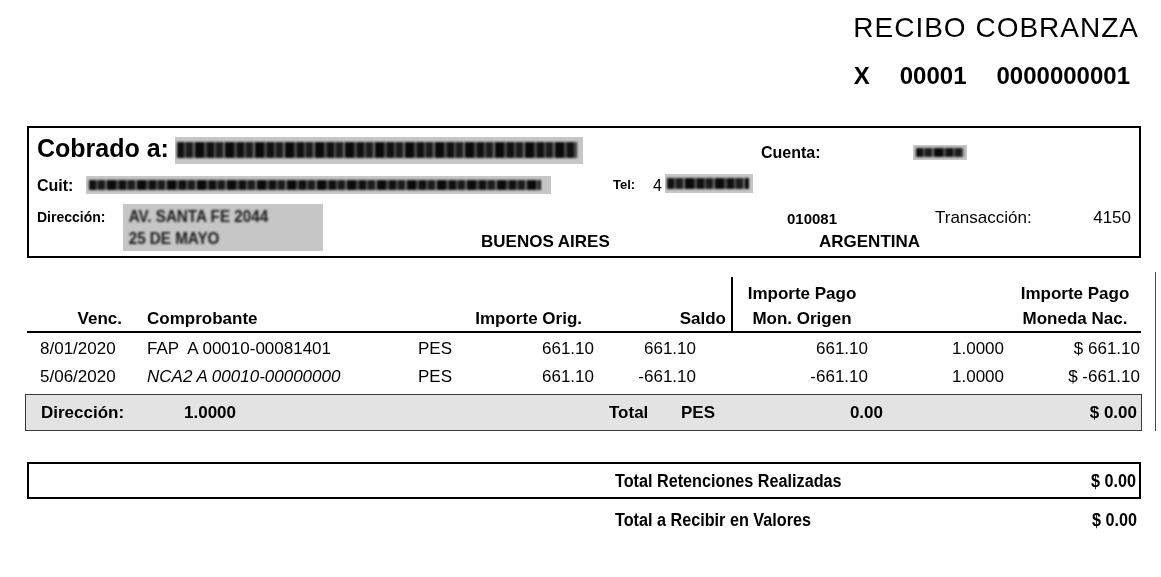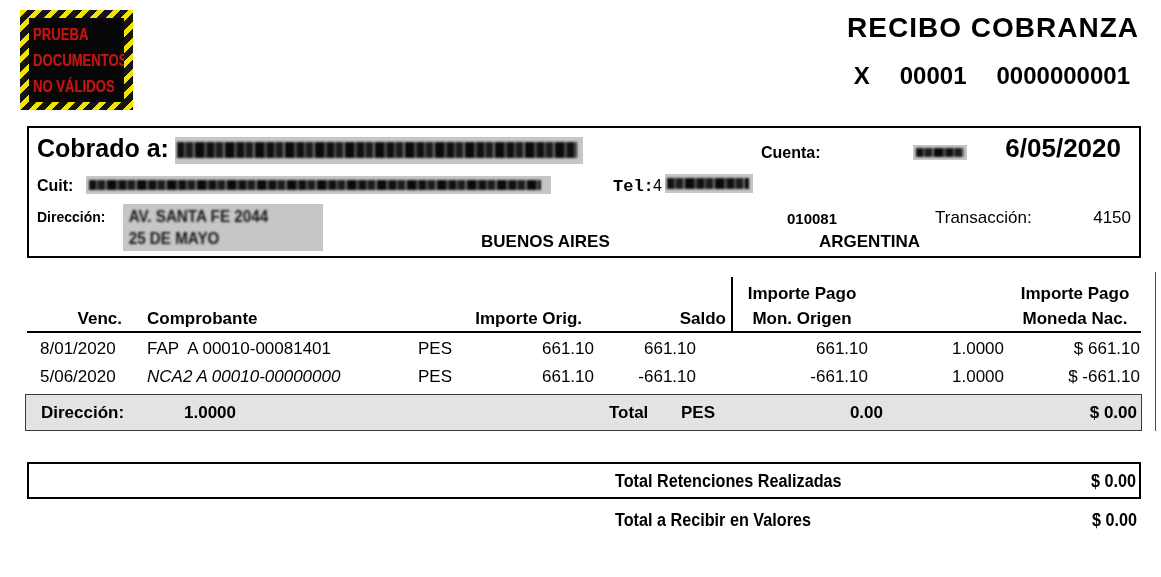--- a/index.html
+++ b/index.html
@@ -21,21 +21,21 @@
     position:absolute; left:9px; top:8px; right:9px; bottom:8px;
     background:#070707; overflow:hidden;
   }
   .stamp-text {
     margin:4px 0 0 4px; color:#c31414; font-weight:bold; font-size:16px;
     line-height:26px; white-space:nowrap; transform:scaleX(0.82);
     transform-origin:left center; text-shadow:0 0 1px #7a0c0c;
   }
 
   
-  .title { top:12px; right:22px; font-size:28px; font-weight:bold; letter-spacing:1px; }
+  .title { top:12px; right:22px; font-size:28px; font-weight:normal; letter-spacing:1px; }
   .docnum { top:62px; right:31px; display:flex; column-gap:30px; font-size:24px; font-weight:bold; }
 
   
   .hbox { left:27px; top:126px; width:1114px; height:132px; border:2px solid #000; box-sizing:border-box; }
 
   
   .redact { position:absolute; background:#c6c6c6; overflow:hidden; }
   .smudge {
     display:block; position:absolute;
     background:repeating-linear-gradient(90deg,#101010 0 7px,#565656 7px 9px,#1c1c1c 9px 16px,#787878 16px 18px,#0a0a0a 18px 27px,#4a4a4a 27px 30px);
@@ -59,55 +59,45 @@
 
   .retbox { left:27px; top:462px; width:1114px; height:37px; border:2px solid #000; box-sizing:border-box; }
   .narrow-l { font-size:18px; font-weight:bold; transform:scaleX(0.9); transform-origin:left center; white-space:nowrap; }
   .narrow-r { font-size:18px; font-weight:bold; transform:scaleX(0.9); transform-origin:right center; }
 </style>
 </head>
 <body>
 
 <div class="page">
 
-  <div class="abs stamp">
-    <div class="stamp-inner">
-      <div class="stamp-text">
-        <div>PRUEBA</div>
-        <div>DOCUMENTOS</div>
-        <div>NO VÁLIDOS</div>
-      </div>
-    </div>
-  </div>
 
   <div class="abs title">RECIBO COBRANZA</div>
   <div class="abs docnum">
     <span>X</span>
     <span>00001</span>
     <span>0000000001</span>
   </div>
 
   <div class="abs hbox">
     <div class="abs b" style="left:8px; top:6px; font-size:25px;">Cobrado a:</div>
     <div class="redact" style="left:146px; top:9px; width:408px; height:27px;">
       <i class="smudge" style="left:2px; right:6px; top:5px; height:16px;"></i>
     </div>
 
     <div class="abs b" style="left:732px; top:16px; font-size:16px;">Cuenta:</div>
     <div class="redact" style="left:884px; top:17px; width:54px; height:15px;">
       <i class="smudge" style="left:3px; right:3px; top:3px; height:9px;"></i>
     </div>
-    <div class="abs b r" style="left:970px; top:5px; width:122px; font-size:26px;">6/05/2020</div>
 
     <div class="abs b" style="left:8px; top:49px; font-size:16px;">Cuit:</div>
     <div class="redact" style="left:57px; top:48px; width:465px; height:18px;">
       <i class="smudge" style="left:3px; right:10px; top:4px; height:10px;"></i>
     </div>
 
-    <div class="abs b" style="left:584px; top:49px; font-size:17px;font-family:Liberation Mono, monospace;">Tel:</div>
+    <div class="abs b" style="left:584px; top:49px; font-size:13px;">Tel:</div>
     <div class="abs" style="left:624px; top:49px; font-size:16px;">4</div>
     <div class="redact" style="left:636px; top:46px; width:88px; height:19px;">
       <i class="smudge" style="left:2px; right:4px; top:4px; height:11px;"></i>
     </div>
 
     <div class="abs b" style="left:8px; top:81px; font-size:14px;">Dirección:</div>
     <div class="redact" style="left:94px; top:76px; width:200px; height:47px;">
       <div class="redact-text">
         <div>AV. SANTA FE 2044</div>
         <div>25 DE MAYO</div>

